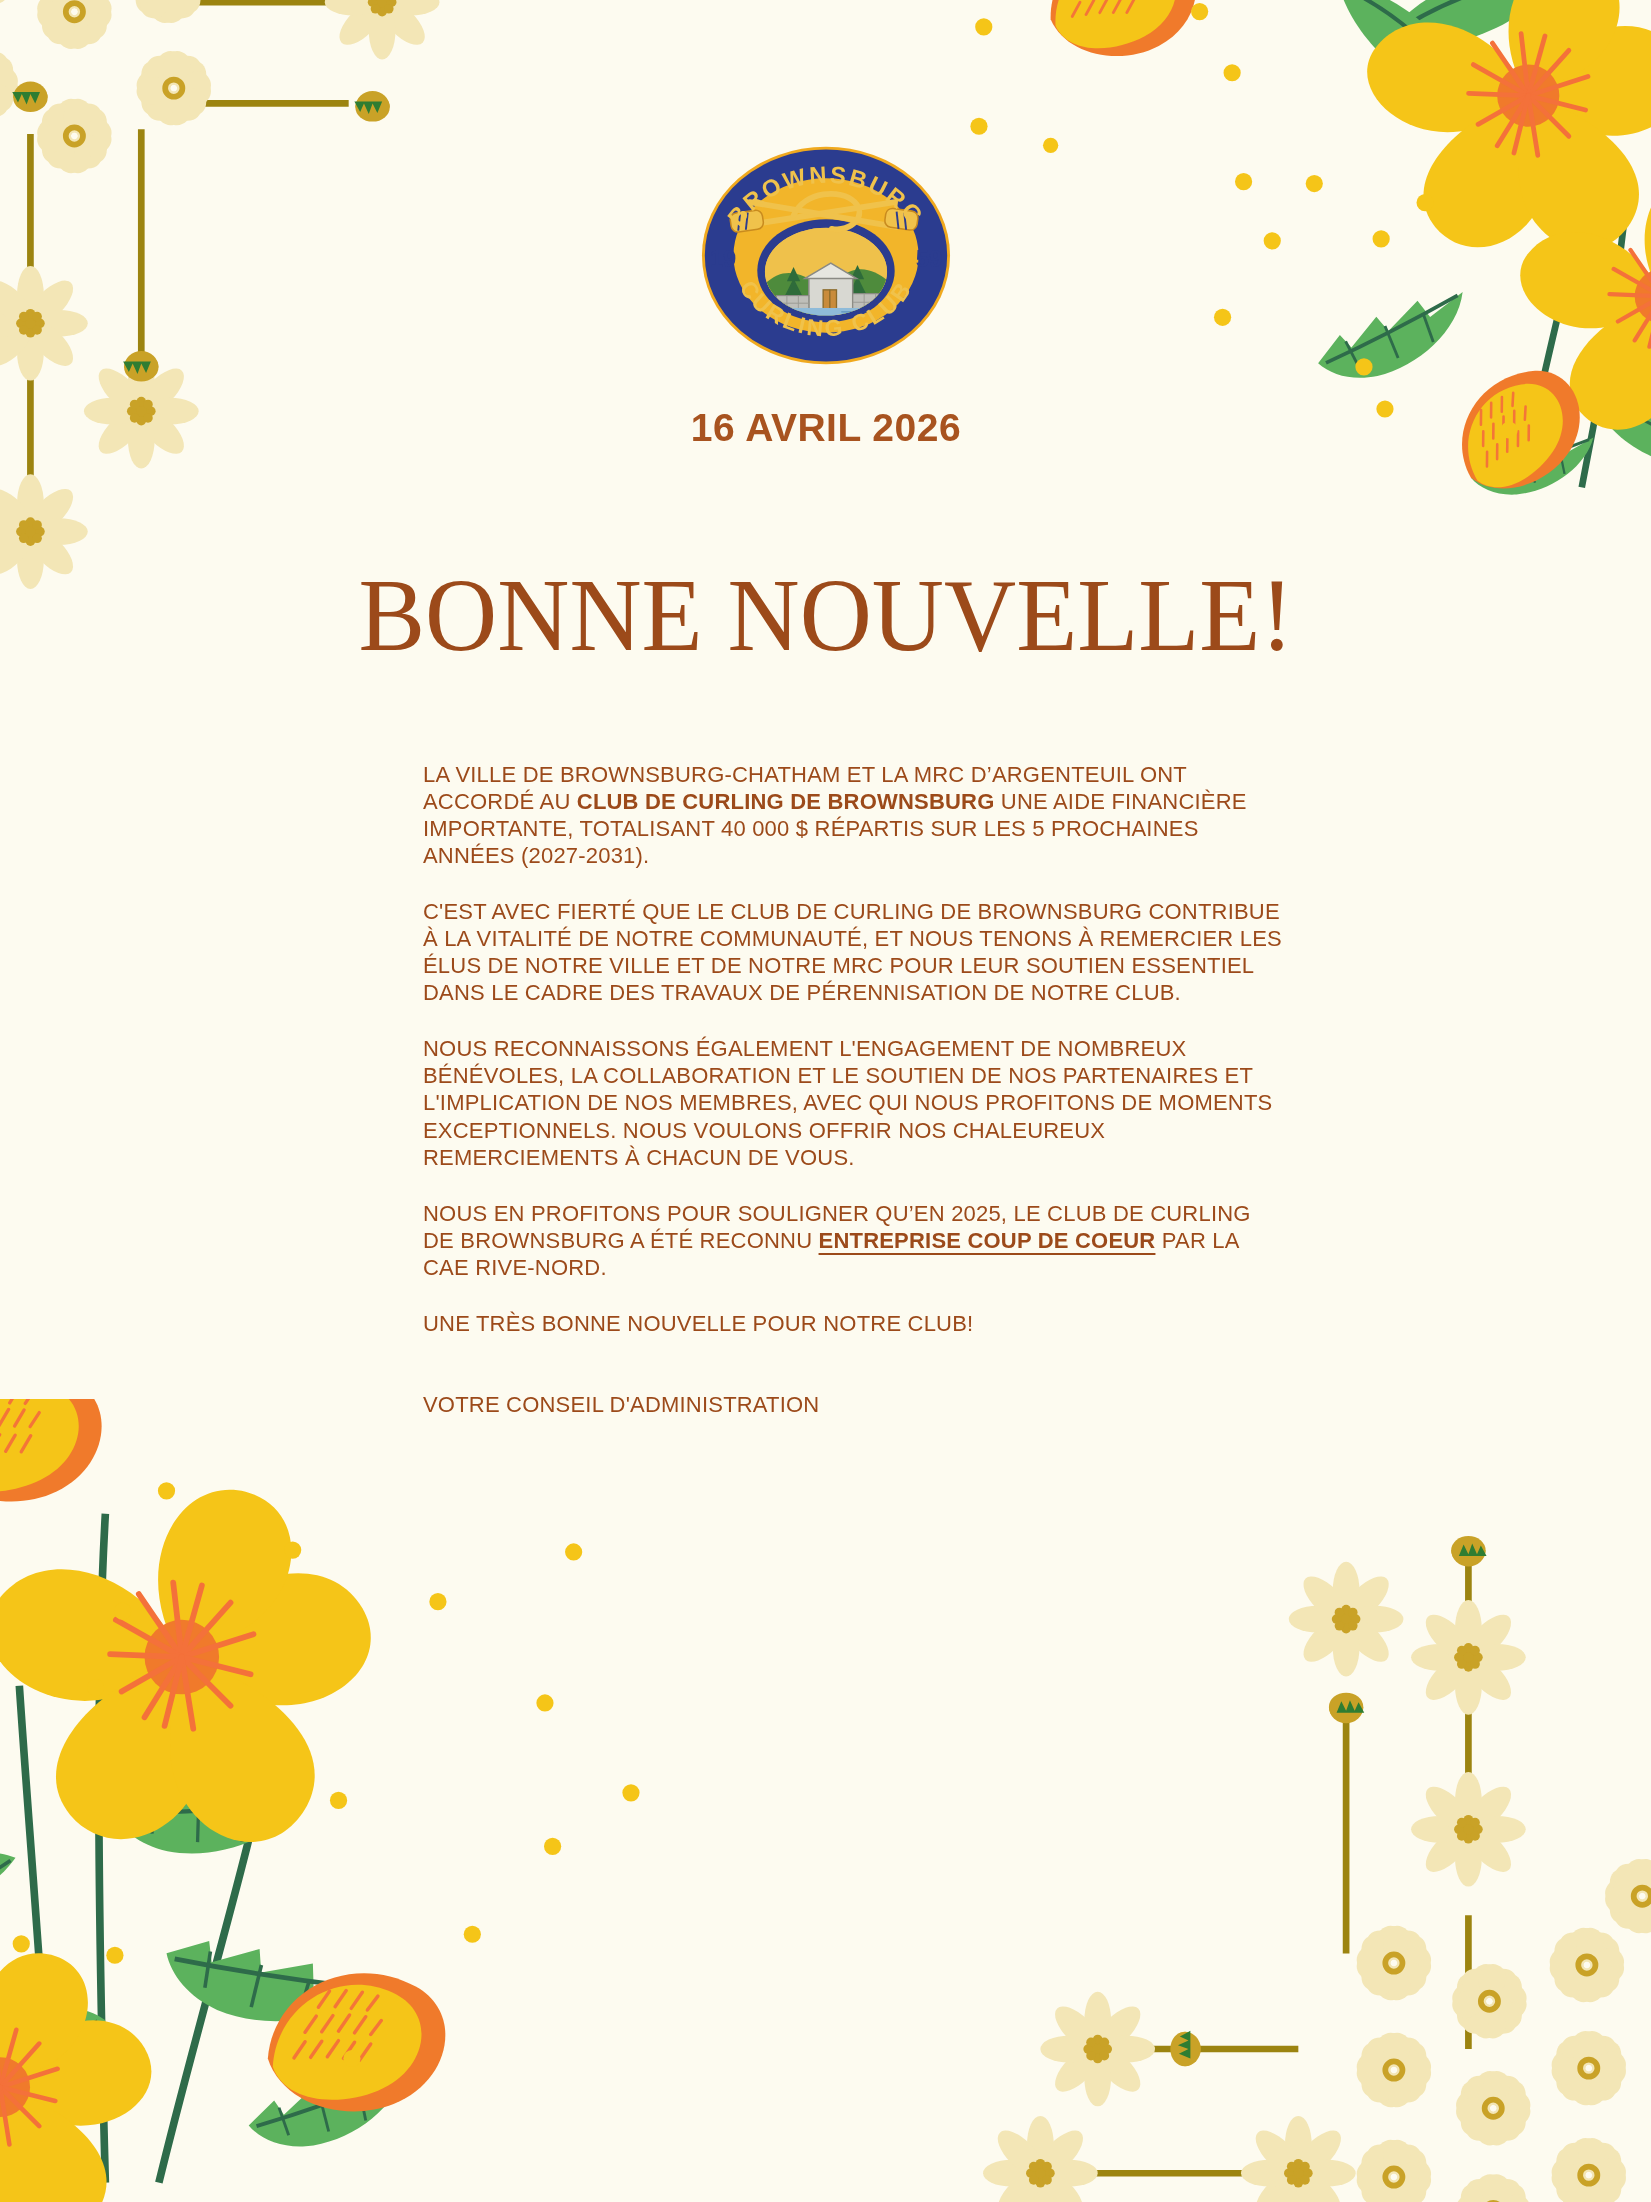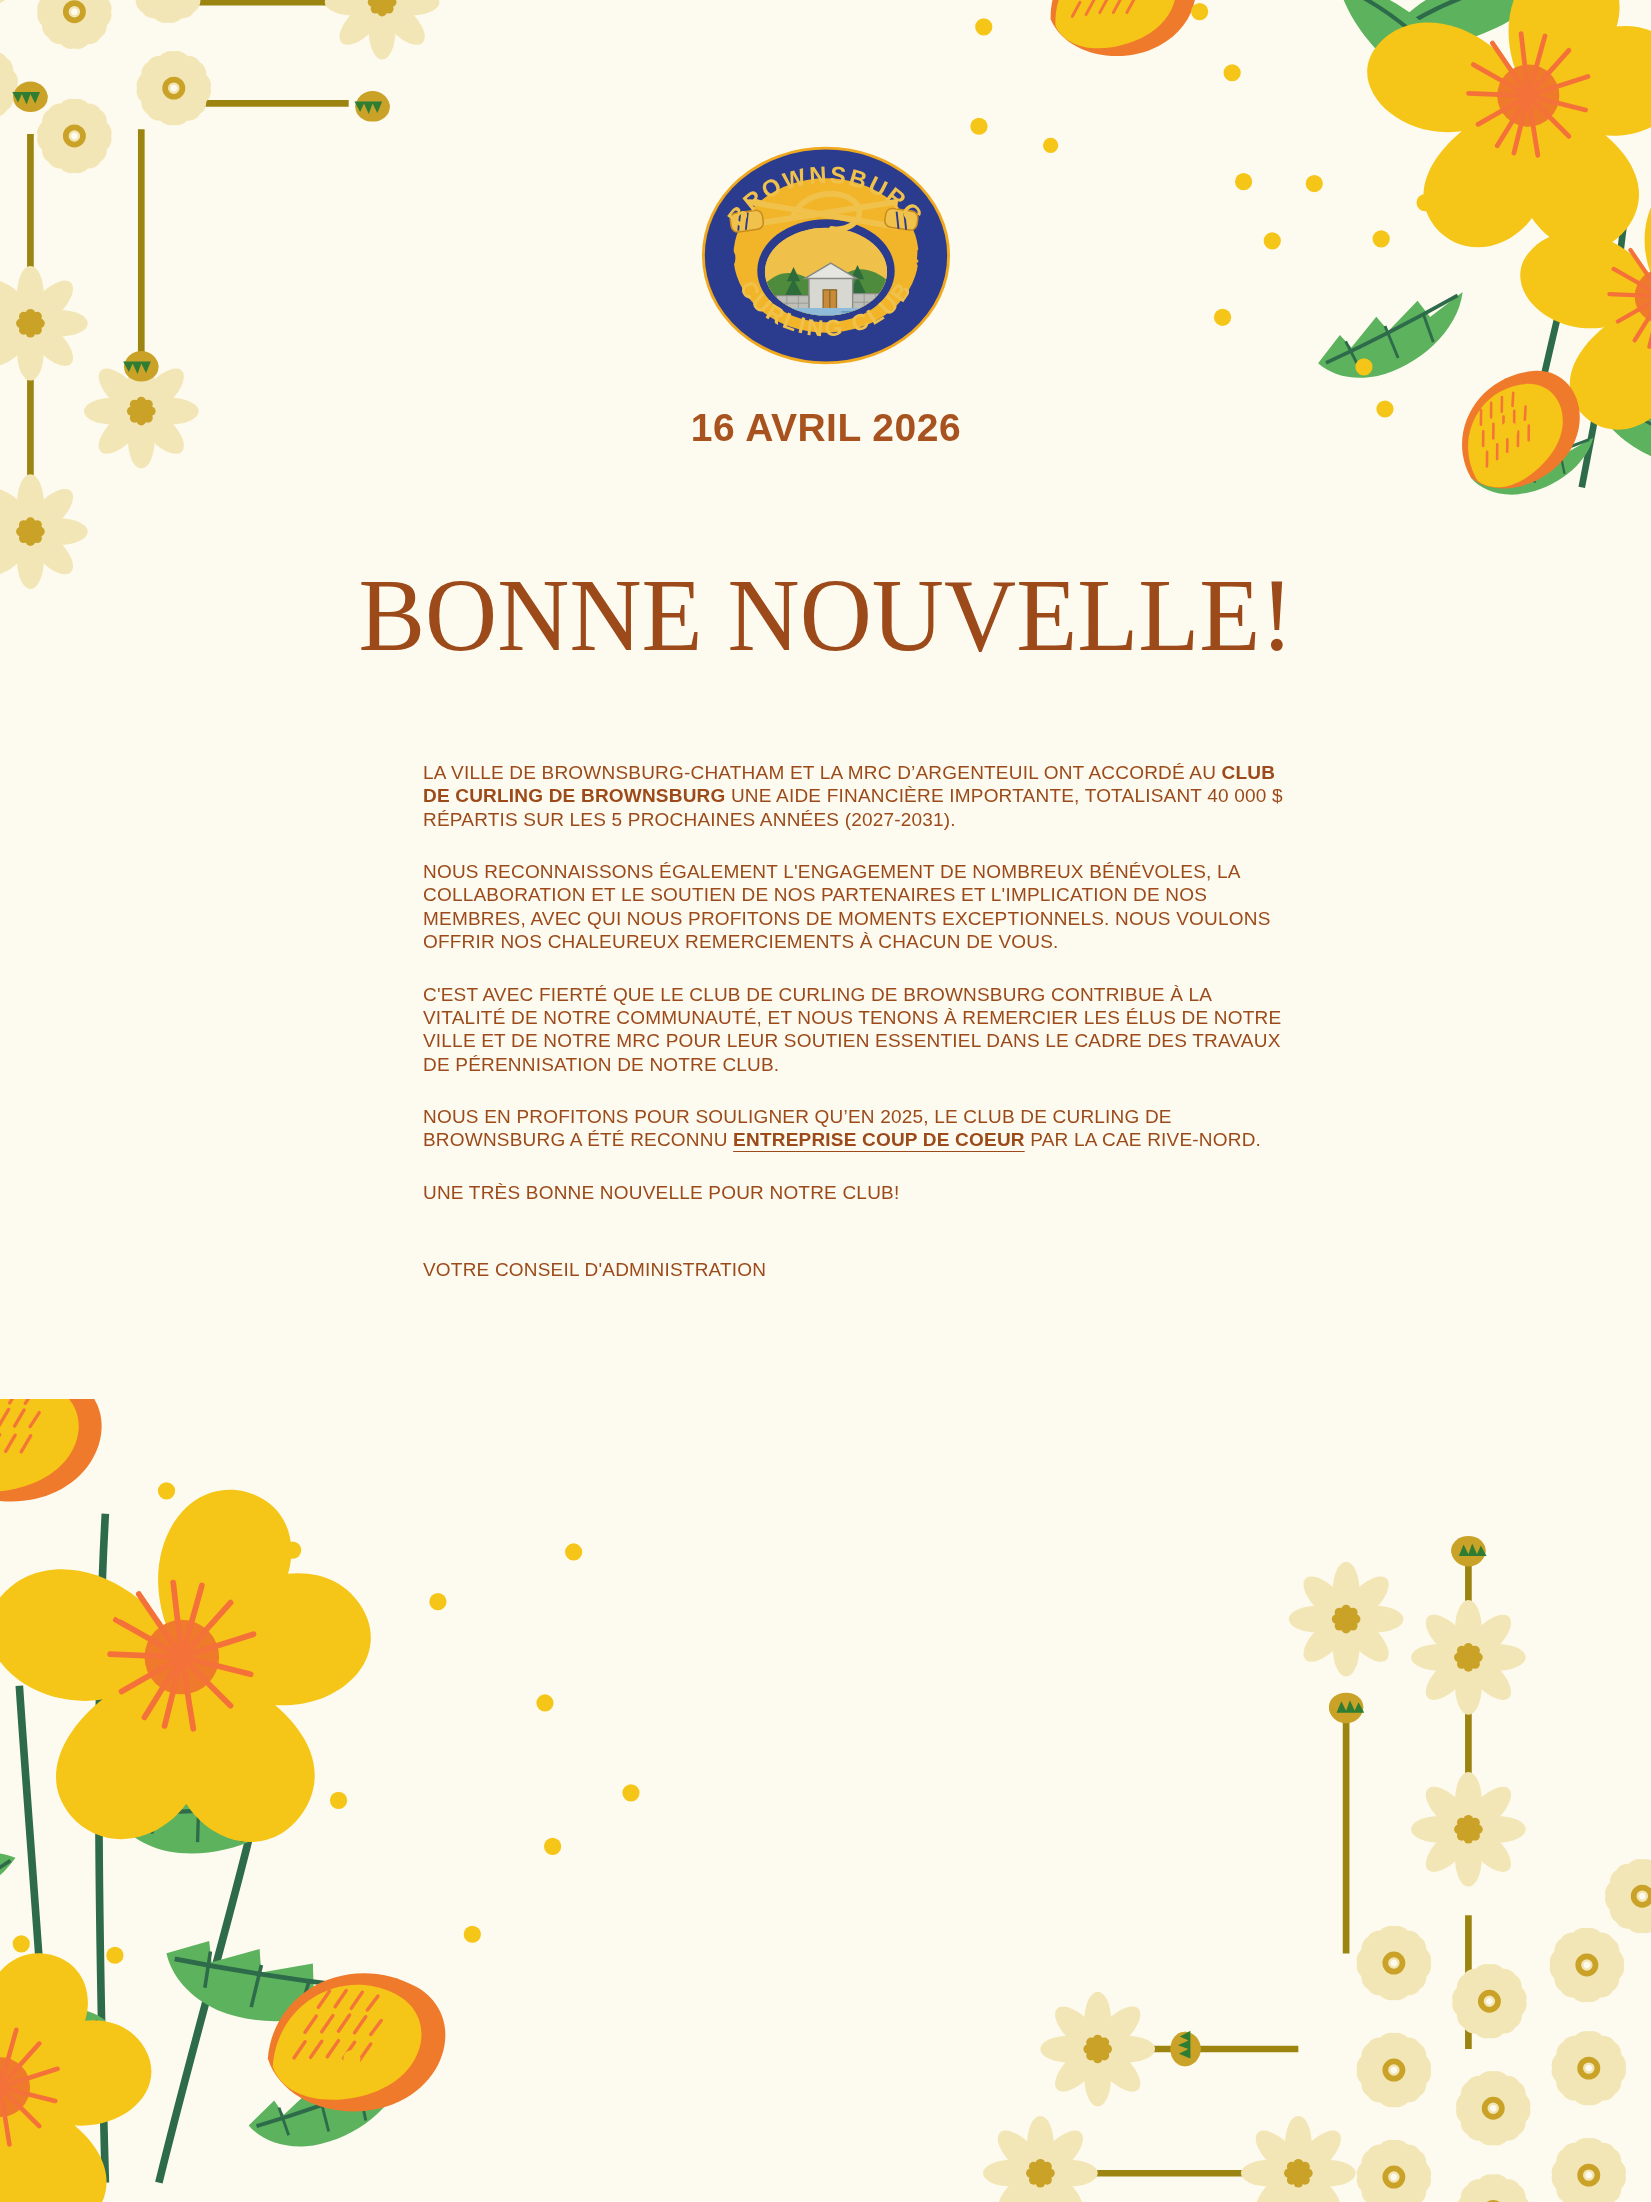--- a/index.html
+++ b/index.html
@@ -72,21 +72,21 @@
     color: #9C4A1A;
     transform: scaleX(0.97);
   }
 
   #body-block {
     position: absolute;
     left: 423px;
     top: 761px;
     width: 860px;
     color: #9C4A1A;
-    font-size: 19px;
+    font-size: 22px;
     line-height: 1.23;
     letter-spacing: 0.2px;
   }
   #body-block p {
     margin: 0 0 29px 0;
   }
   #body-block p:last-child { margin-bottom: 4px; }
   #body-block b { font-weight: 700; }
   #body-block .ul { font-weight: 700; text-decoration: underline; text-underline-offset: 4.8px; margin-top: 7px; }
   .spacer-p { height: 25px; }
@@ -479,23 +479,23 @@
     </div>
 
     <div id="date-line">16 AVRIL 2026</div>
 
     <div id="headline">BONNE NOUVELLE!</div>
 
     <div id="body-block">
 
       <p><span>LA VILLE DE BROWNSBURG-CHATHAM ET LA MRC D’ARGENTEUIL ONT ACCORDÉ AU </span><b>CLUB DE CURLING DE BROWNSBURG</b><span> UNE AIDE FINANCIÈRE IMPORTANTE, TOTALISANT 40 000 $ RÉPARTIS SUR LES 5 PROCHAINES ANNÉES (2027-2031).</span></p>
 
+      <p>C'EST AVEC FIERTÉ QUE LE CLUB DE CURLING DE BROWNSBURG CONTRIBUE À LA VITALITÉ DE NOTRE COMMUNAUTÉ, ET NOUS TENONS À REMERCIER LES ÉLUS DE NOTRE VILLE ET DE NOTRE MRC POUR LEUR SOUTIEN ESSENTIEL DANS LE CADRE DES TRAVAUX DE PÉRENNISATION DE NOTRE CLUB.</p>
+
       <p>NOUS RECONNAISSONS ÉGALEMENT L'ENGAGEMENT DE NOMBREUX BÉNÉVOLES, LA COLLABORATION ET LE SOUTIEN DE NOS PARTENAIRES ET L'IMPLICATION DE NOS MEMBRES, AVEC QUI NOUS PROFITONS DE MOMENTS EXCEPTIONNELS. NOUS VOULONS OFFRIR NOS CHALEUREUX REMERCIEMENTS À CHACUN DE VOUS.</p>
-
-      <p>C'EST AVEC FIERTÉ QUE LE CLUB DE CURLING DE BROWNSBURG CONTRIBUE À LA VITALITÉ DE NOTRE COMMUNAUTÉ, ET NOUS TENONS À REMERCIER LES ÉLUS DE NOTRE VILLE ET DE NOTRE MRC POUR LEUR SOUTIEN ESSENTIEL DANS LE CADRE DES TRAVAUX DE PÉRENNISATION DE NOTRE CLUB.</p>
 
       <p><span>NOUS EN PROFITONS POUR SOULIGNER QU’EN 2025, LE CLUB DE CURLING DE BROWNSBURG A ÉTÉ RECONNU </span><span class="ul">ENTREPRISE COUP DE COEUR</span><span> PAR LA CAE RIVE-NORD.</span></p>
 
       <p>UNE TRÈS BONNE NOUVELLE POUR NOTRE CLUB!</p>
 
       <div class="spacer-p"></div>
 
       <p>VOTRE CONSEIL D'ADMINISTRATION</p>
     </div>
 

